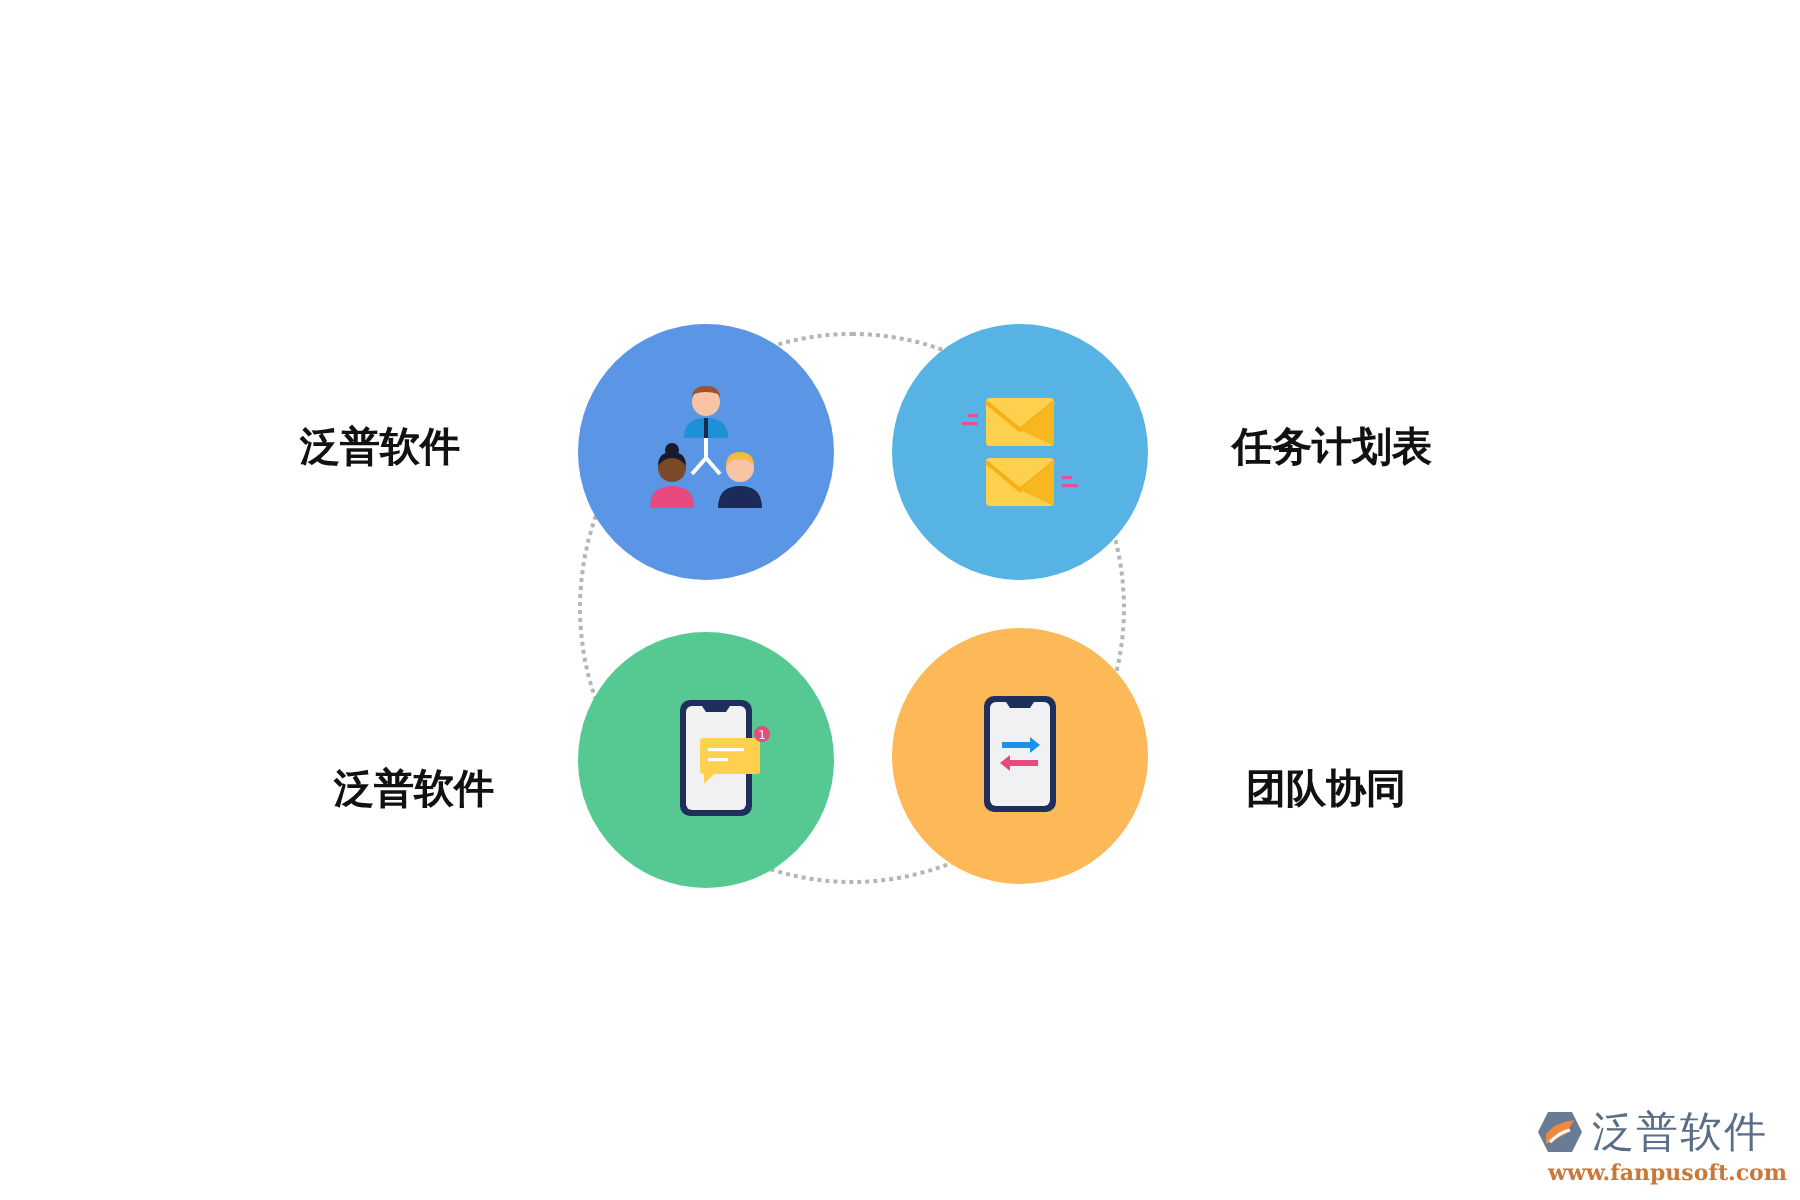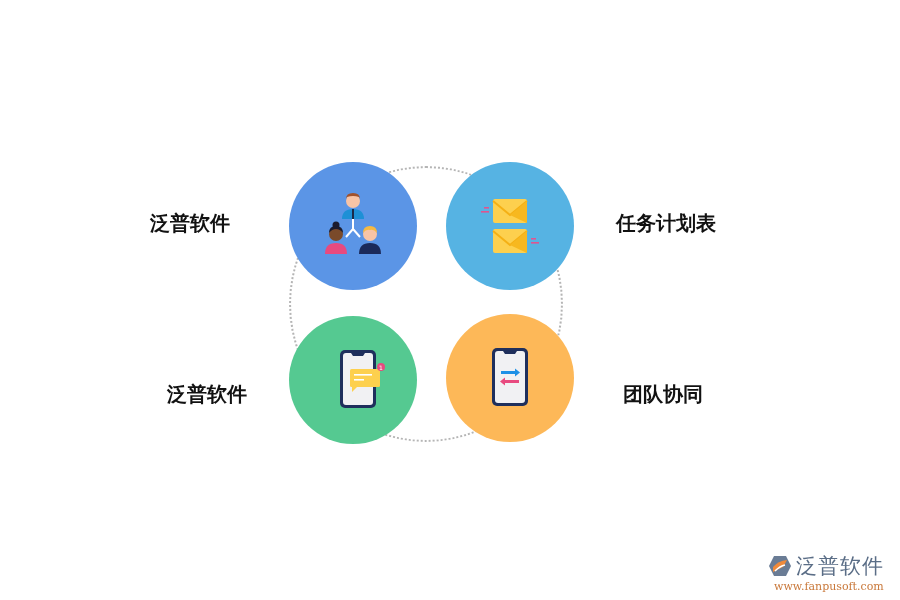--- a/index.html
+++ b/index.html
@@ -17,21 +17,21 @@
   }
   .label {
     position: absolute; font-size: 20px; font-weight: bold; color: #111;
     white-space: nowrap; line-height: 24px;
   }
   .logo {
     position: absolute; left: 768px; top: 552px; width: 130px; height: 46px;
   }
   .logo-row { display: flex; align-items: center; }
   .logo-text { font-size: 21px; color: #5a6d86; letter-spacing: 1px; margin-left: 4px; }
-  .logo-url { font-family: "DejaVu Serif", serif; font-size: 11px; color: #c9783a; margin-top: 0px; margin-left: 6px; }
+  .logo-url { font-family: "DejaVu Serif", serif; font-size: 11px; color: #c9783a; margin-top: 0px; margin-left: 6px; font-weight: bold; }
 </style>
 </head>
 <body>
 
 <div class="ring"></div>
 
 <div class="label" style="left:150px; top:211px;">泛普软件</div>
 <div class="circle" style="left:289px; top:162px; background:#5b95e6;">
   <svg width="70" height="70" viewBox="0 0 70 70">
 

